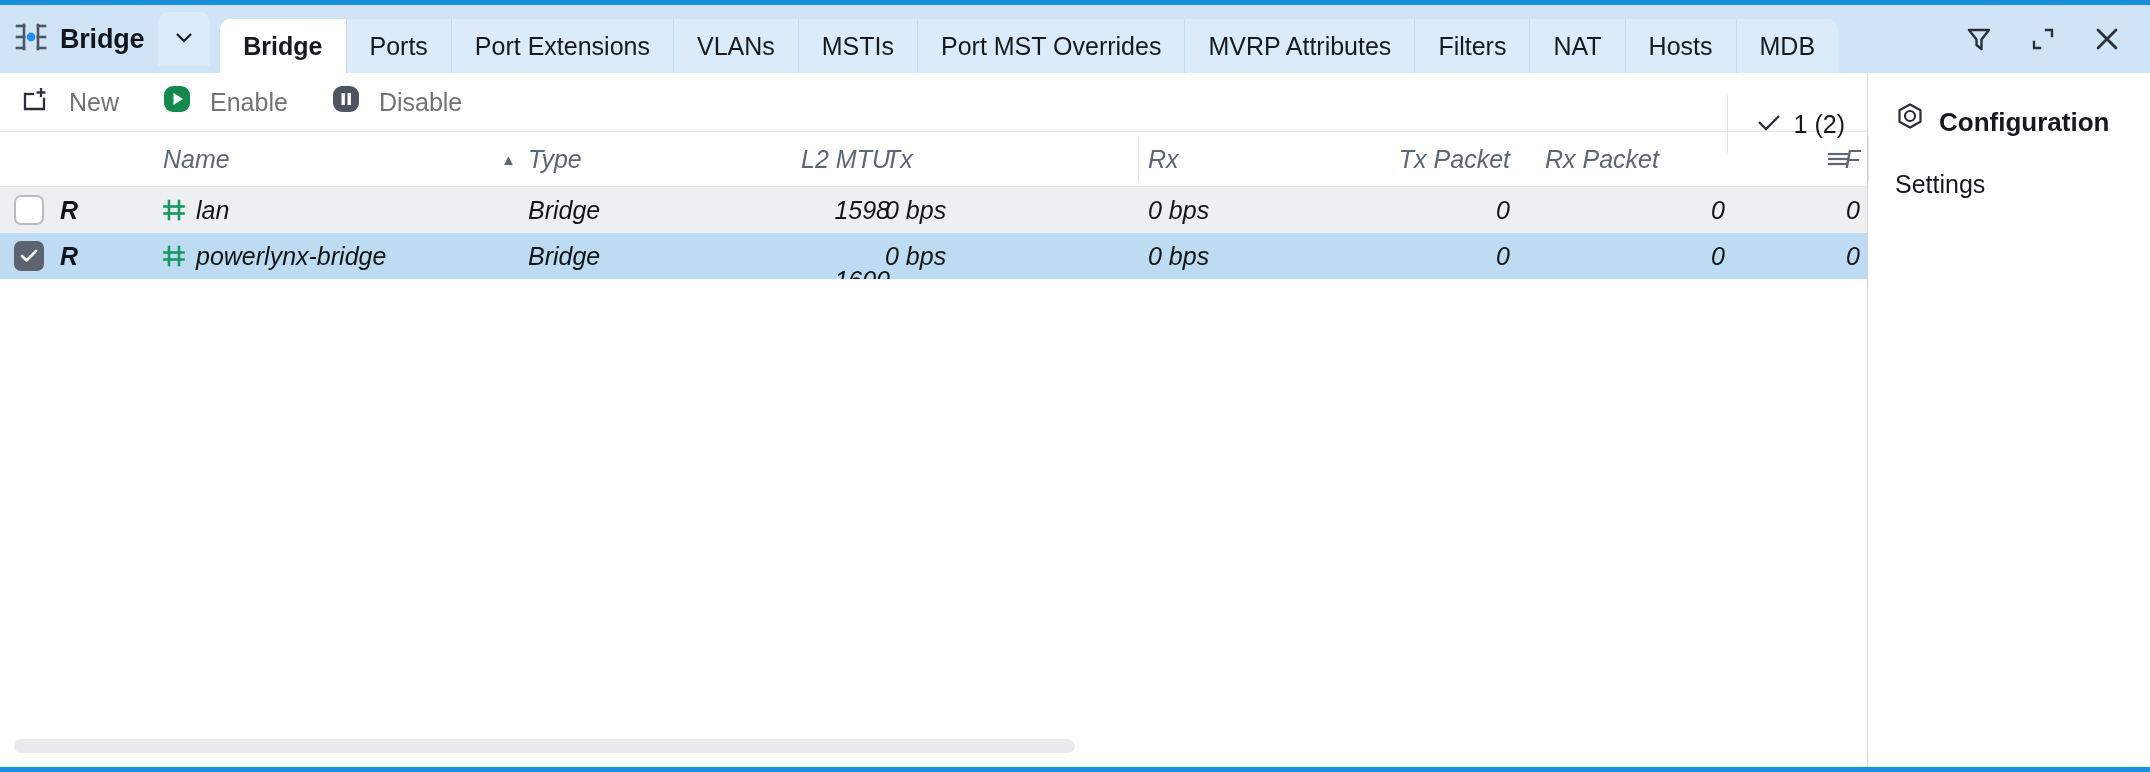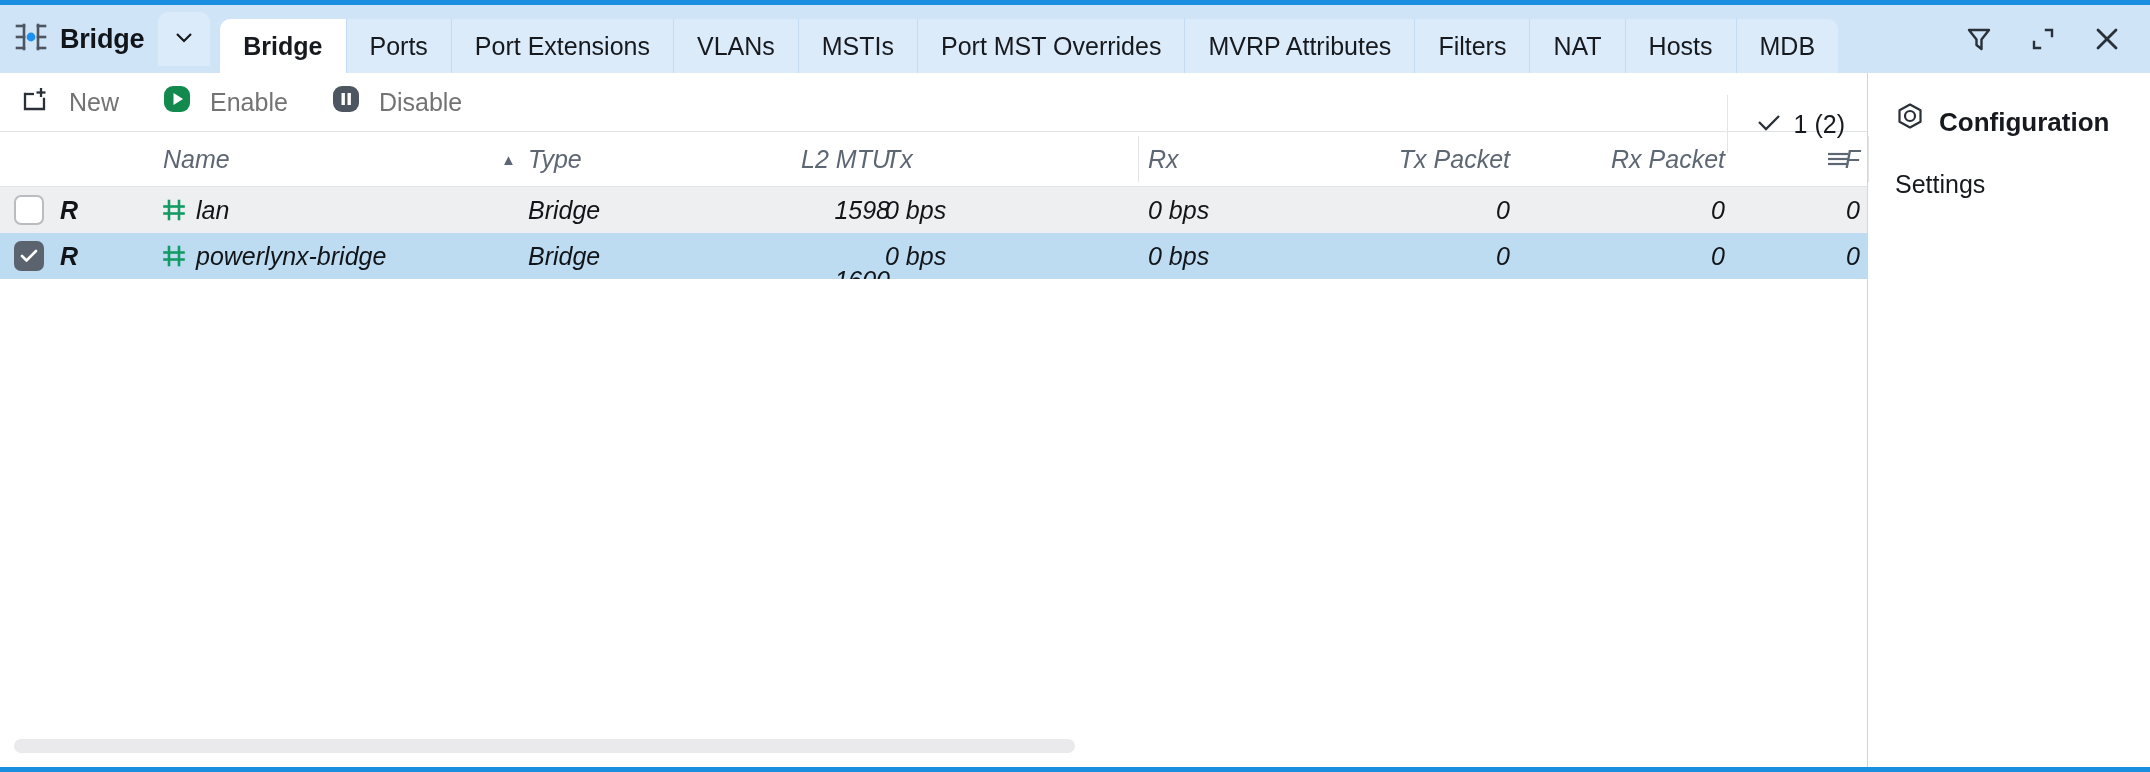--- a/index.html
+++ b/index.html
@@ -414,21 +414,21 @@
         </div>
         <div class="cell" style="left: 885px; width: 230px;">
           <span>Tx</span>
         </div>
         <div class="cell" style="left: 1148px; width: 230px;">
           <span>Rx</span>
         </div>
         <div class="cell" style="left: 1330px; width: 180px; justify-content: flex-end;">
           <span>Tx Packet</span>
         </div>
-        <div class="cell" style="left: 1545px; width: 180px; justify-content: flex-end;">
+        <div class="cell" style="left: 1545px; width: 180px; justify-content: flex-start;">
           <span>Rx Packet</span>
         </div>
         <div class="cell" style="left: 1770px; width: 90px; justify-content: flex-end;">
           <span>F</span>
         </div>
         <div class="sortcaret" style="left: 501px; font-size: 15px;">▲</div>
         <div class="hamburger" style="left: 1825px;">
           <svg width="26" height="22" viewBox="0 0 26 22">
             <line x1="3" y1="6" x2="23" y2="6" stroke="#5d6673" stroke-width="2.2"></line>
             <line x1="3" y1="11" x2="23" y2="11" stroke="#5d6673" stroke-width="2.2"></line>

